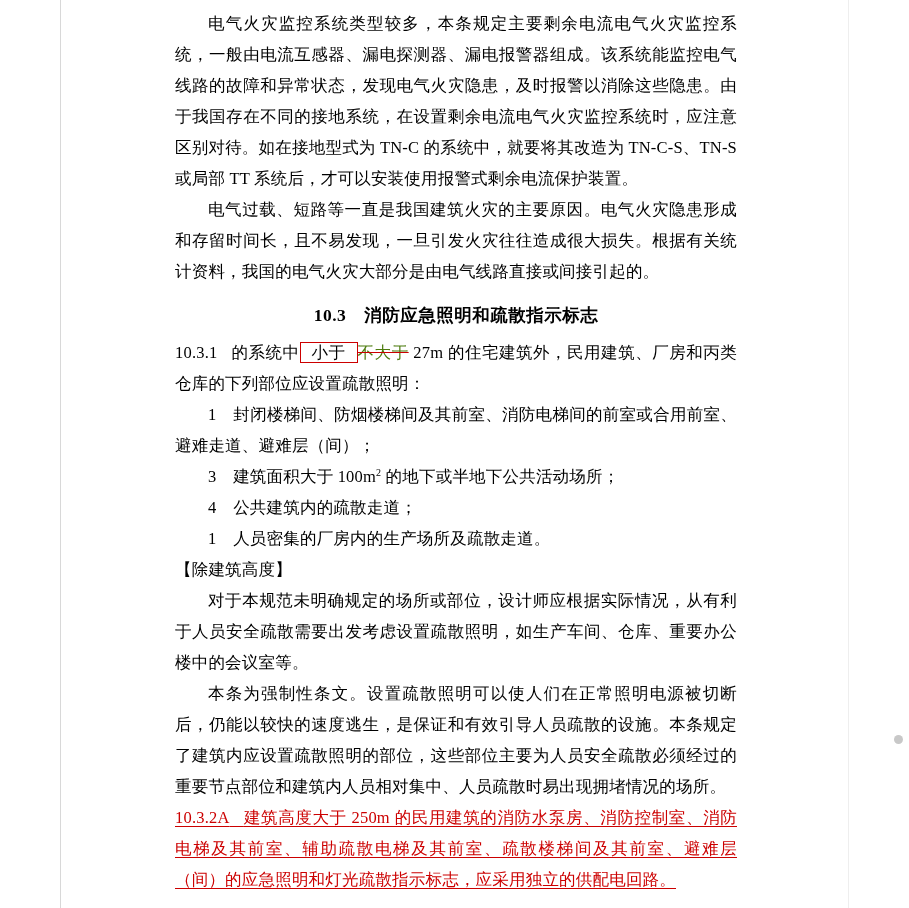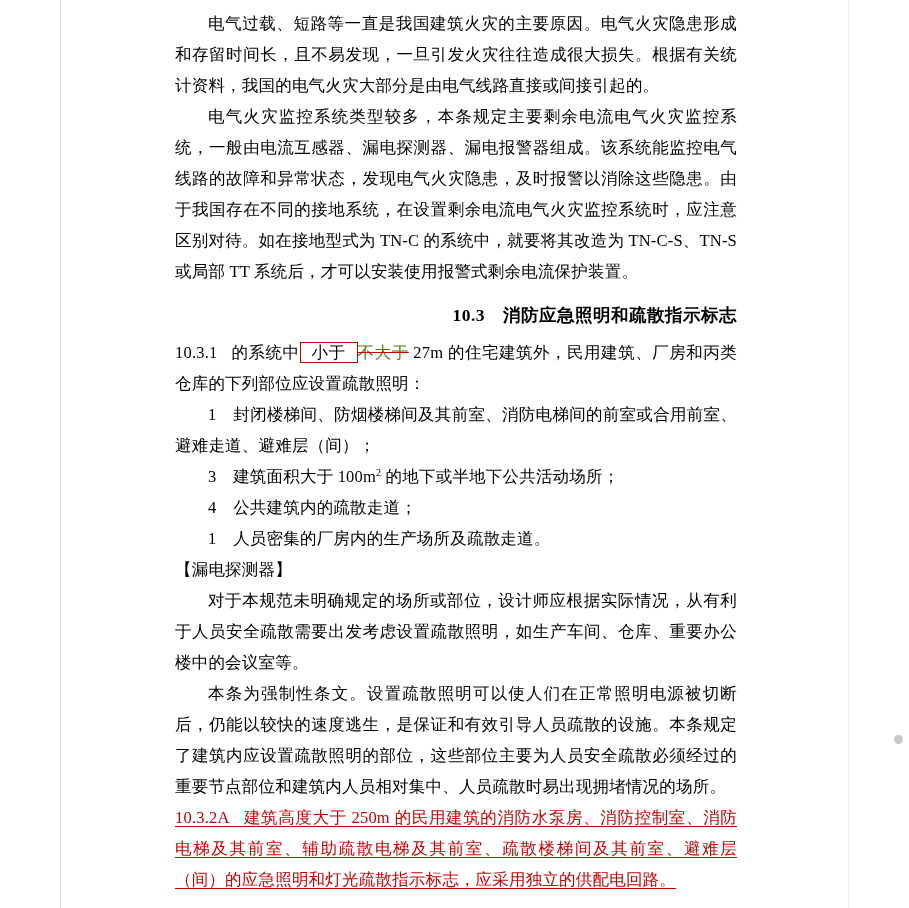--- a/index.html
+++ b/index.html
@@ -52,21 +52,21 @@
     text-align: justify;
     text-justify: inter-ideograph;
     letter-spacing: 0.2px;
   }
   .indent { text-indent: 2em; }
   .hang-1 { text-indent: 0; }
   .item { text-indent: 2em; }
   h2.section {
     font-size: 17.5px;
     font-weight: bold;
-    text-align: right;
+    text-align: center;
     margin: 16px 0 10px 0;
     letter-spacing: 0.5px;
     font-family: "Liberation Serif", "DejaVu Serif", serif;
   }
   .sec-num { margin-right: 18px; }
   .boxed {
     border: 1px solid #cc0000;
     padding: 0 11px;
     color: #000;
   }
@@ -103,36 +103,36 @@
 </head>
 <body>
 
 <div id="page">
 
   <div class="left-rule"></div>
   <div class="right-rule"></div>
 
   <div class="content">
 
+    <p class="indent">电气火灾监控系统类型较多，本条规定主要剩余电流电气火灾监控系统，一般由电流互感器、漏电探测器、漏电报警器组成。该系统能监控电气线路的故障和异常状态，发现电气火灾隐患，及时报警以消除这些隐患。由于我国存在不同的接地系统，在设置剩余电流电气火灾监控系统时，应注意区别对待。如在接地型式为 TN-C 的系统中，就要将其改造为 TN-C-S、TN-S 或局部 TT 系统后，才可以安装使用报警式剩余电流保护装置。</p>
+
     <p class="indent">电气过载、短路等一直是我国建筑火灾的主要原因。电气火灾隐患形成和存留时间长，且不易发现，一旦引发火灾往往造成很大损失。根据有关统计资料，我国的电气火灾大部分是由电气线路直接或间接引起的。</p>
-
-    <p class="indent">电气火灾监控系统类型较多，本条规定主要剩余电流电气火灾监控系统，一般由电流互感器、漏电探测器、漏电报警器组成。该系统能监控电气线路的故障和异常状态，发现电气火灾隐患，及时报警以消除这些隐患。由于我国存在不同的接地系统，在设置剩余电流电气火灾监控系统时，应注意区别对待。如在接地型式为 TN-C 的系统中，就要将其改造为 TN-C-S、TN-S 或局部 TT 系统后，才可以安装使用报警式剩余电流保护装置。</p>
 
     <h2 class="section">
       <span class="sec-num">10.3</span><span>消防应急照明和疏散指示标志</span>
     </h2>
 
     <p class="hang-1"><span>10.3.1</span>&nbsp;&nbsp;&nbsp;<span>的系统中</span><span class="boxed">小于</span><span class="strike-red">不大于</span> <span>27m 的住宅建筑外，民用建筑、厂房和丙类仓库的下列部位应设置疏散照明：</span></p>
 
     <p class="item">1　封闭楼梯间、防烟楼梯间及其前室、消防电梯间的前室或合用前室、避难走道、避难层（间）；</p>
     <p class="item">3　建筑面积大于 100m<sup>2</sup> 的地下或半地下公共活动场所；</p>
     <p class="item">4　公共建筑内的疏散走道；</p>
     <p class="item">1　人员密集的厂房内的生产场所及疏散走道。</p>
 
-    <p class="hang-1 note-head">【漏电探测器】</p>
+    <p class="hang-1 note-head">【除建筑高度】</p>
 
     <p class="indent">对于本规范未明确规定的场所或部位，设计师应根据实际情况，从有利于人员安全疏散需要出发考虑设置疏散照明，如生产车间、仓库、重要办公楼中的会议室等。</p>
     <p class="indent">本条为强制性条文。设置疏散照明可以使人们在正常照明电源被切断后，仍能以较快的速度逃生，是保证和有效引导人员疏散的设施。本条规定了建筑内应设置疏散照明的部位，这些部位主要为人员安全疏散必须经过的重要节点部位和建筑内人员相对集中、人员疏散时易出现拥堵情况的场所。</p>
 
     <p class="hang-1 u-red"><span>10.3.2A</span>&nbsp;&nbsp;&nbsp;<span>建筑高度大于 250m 的民用建筑的消防水泵房、消防控制室、消防电梯及其前室、辅助疏散电梯及其前室、疏散楼梯间及其前室、避难层（间）的应急照明和灯光疏散指示标志，应采用独立的供配电回路。</span></p>
 
   </div>
 
   <div class="scrollbar-thumb"></div>
 

